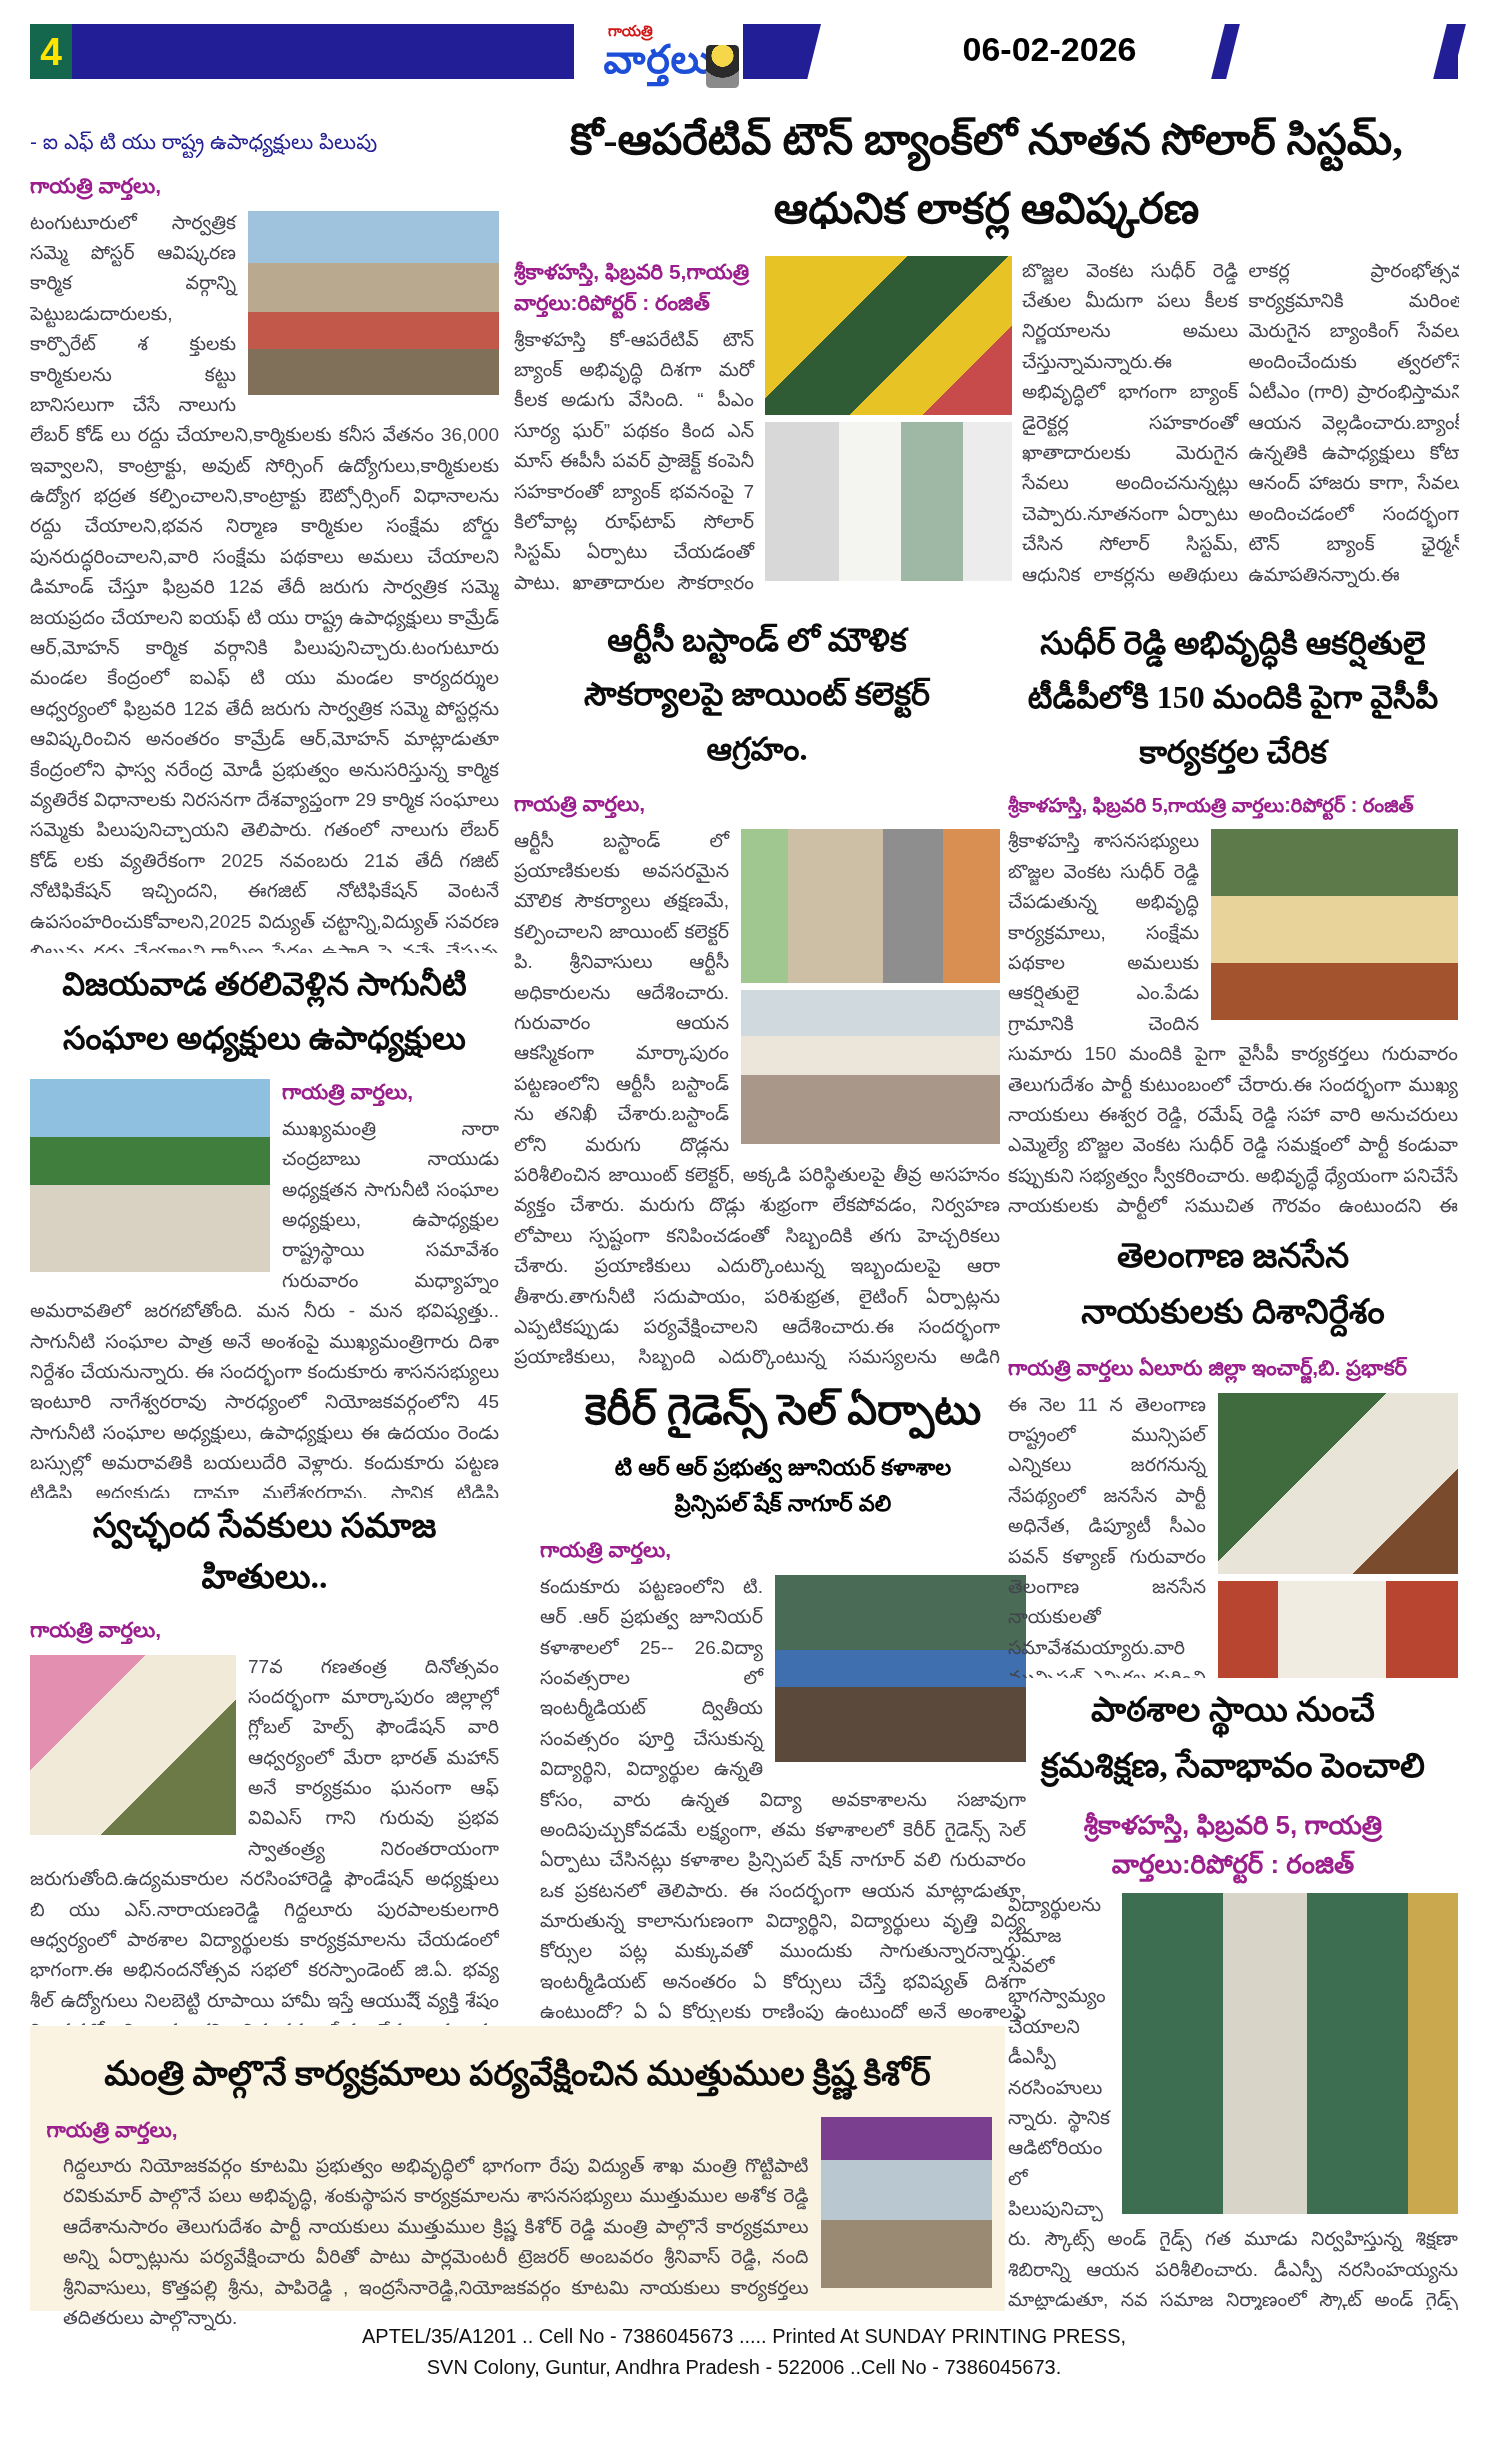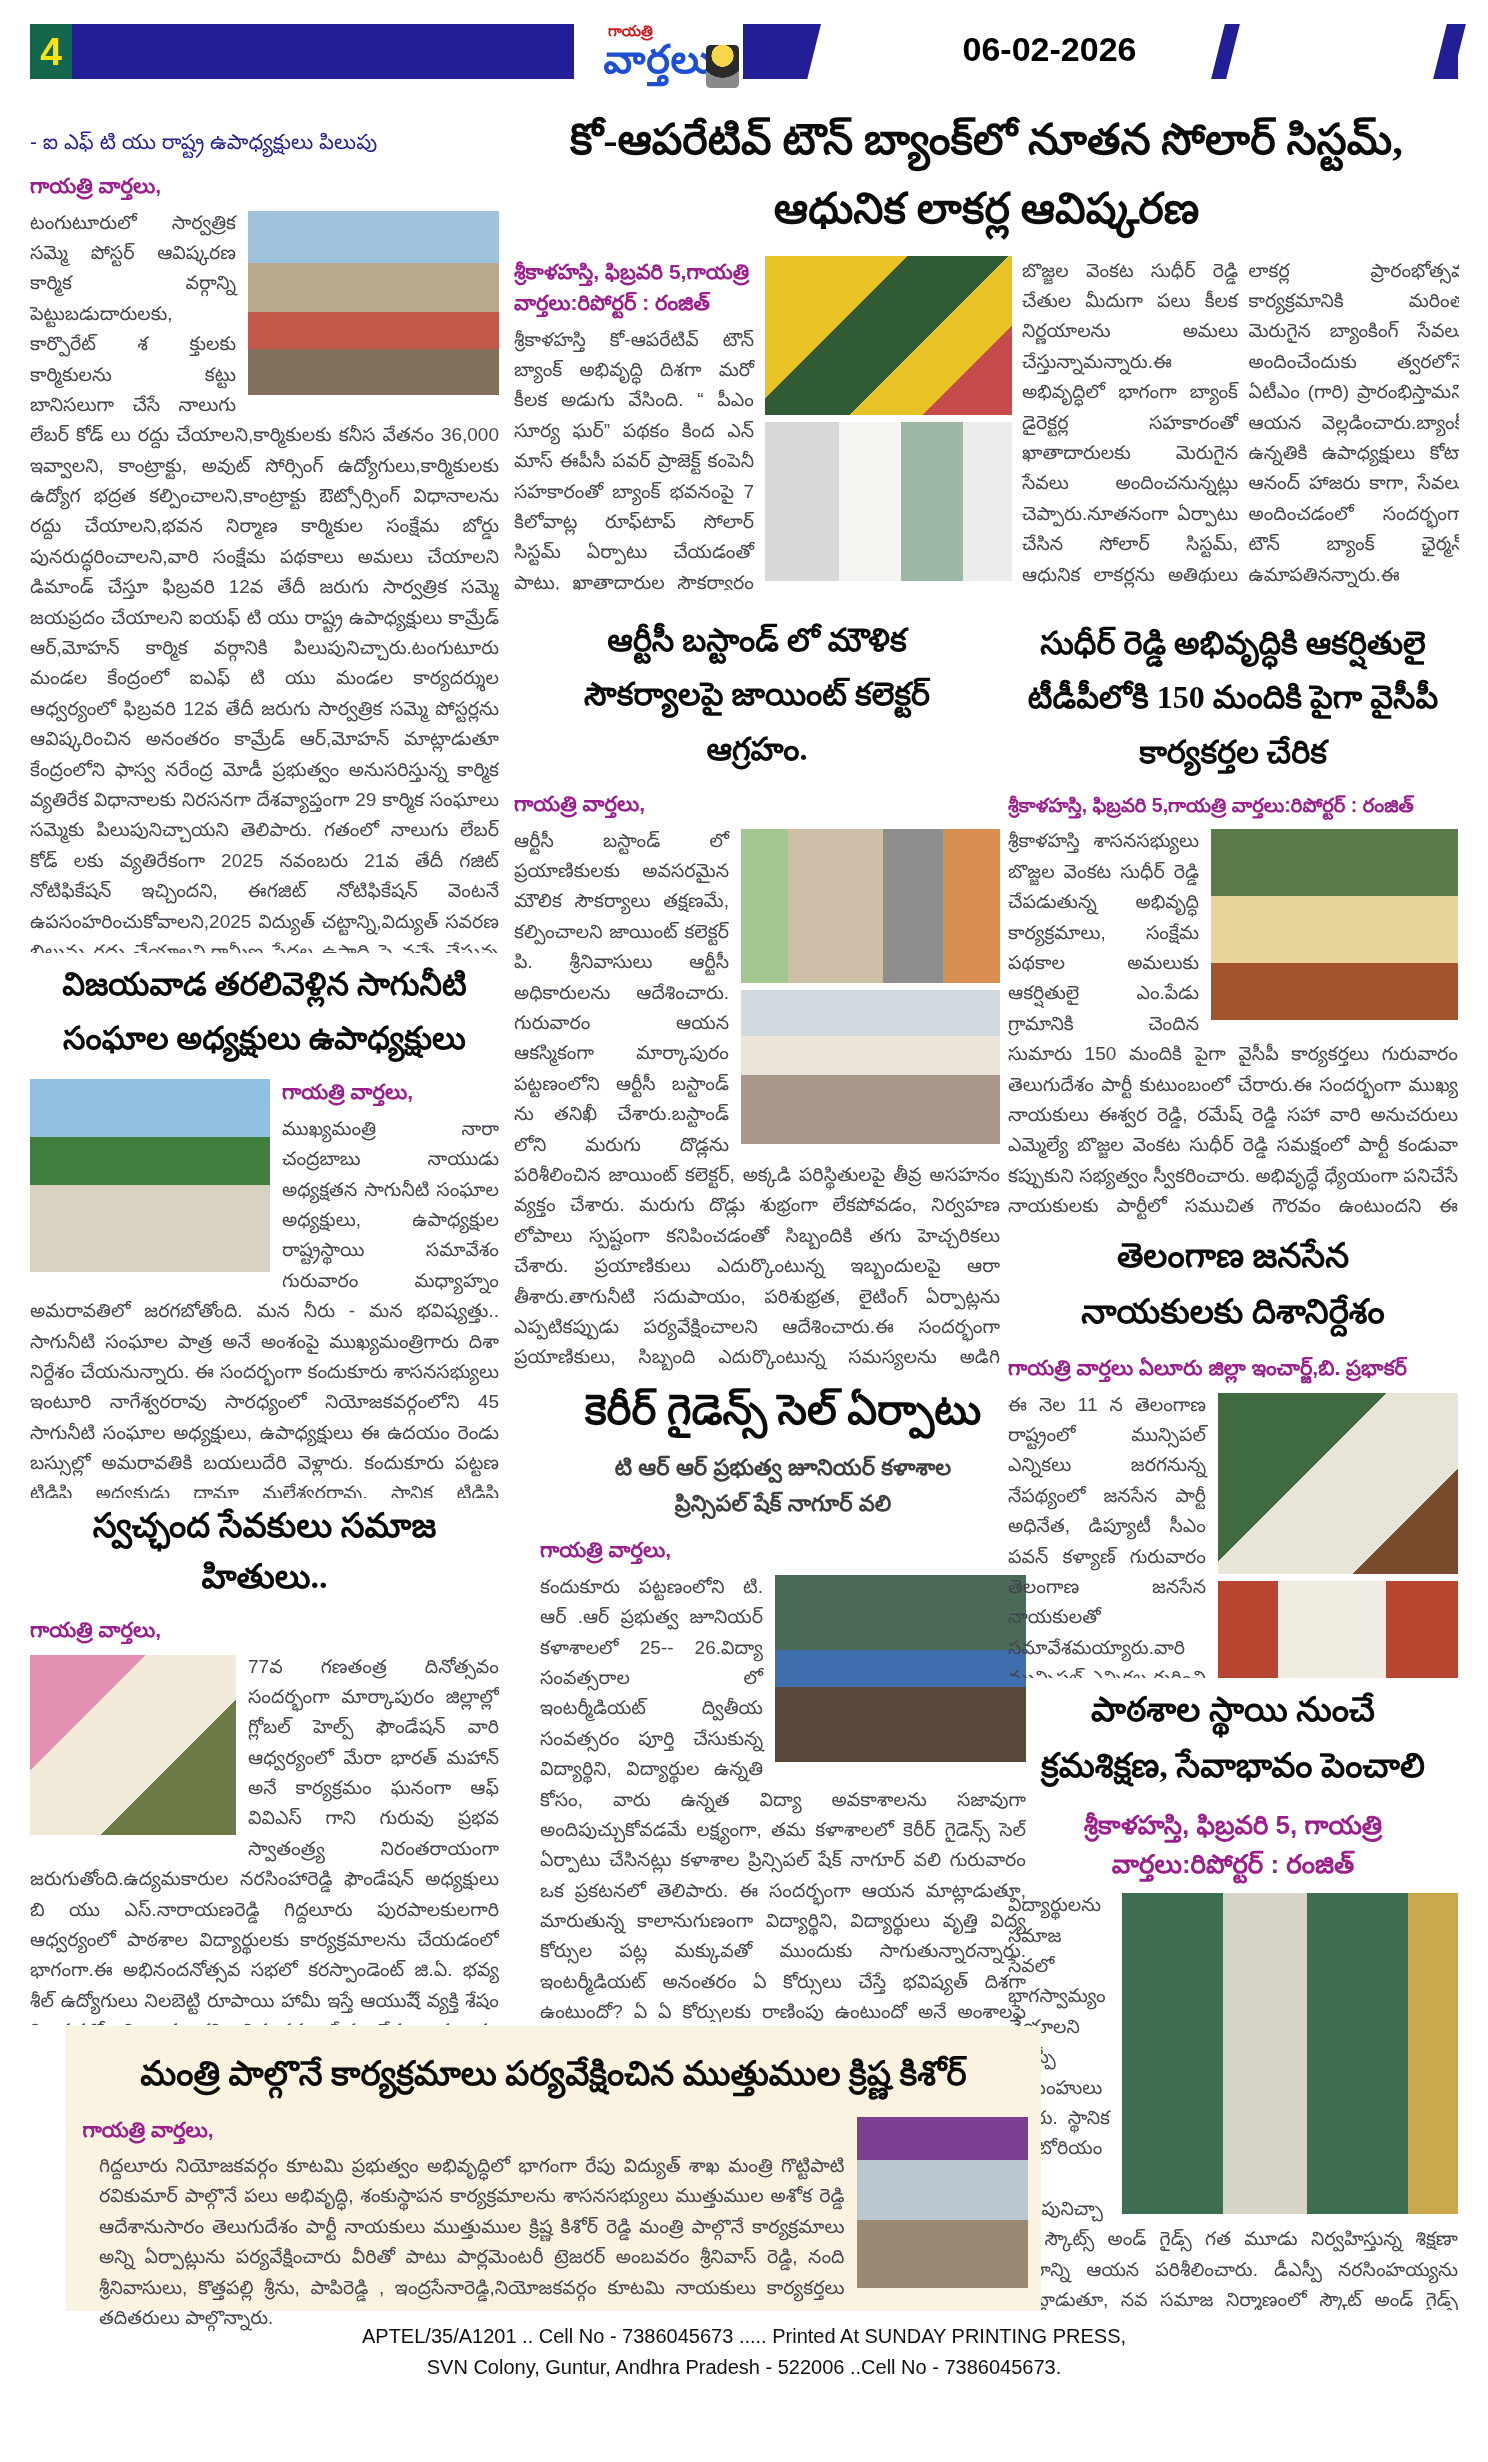--- a/index.html
+++ b/index.html
@@ -24,21 +24,21 @@
     font-size:34px;font-weight:bold;text-align:center;transform:none;}
   .date-slash{position:absolute;left:1188px;top:0;width:15px;height:55px;background:#221f96;transform:skewX(-14deg);}
   .edge-slash{position:absolute;left:1410px;top:0;width:19px;height:55px;background:#221f96;transform:skewX(-14deg);}
 
   
   .article{position:absolute;overflow:hidden;}
   .hl{font-weight:bold;color:#0c0c0c;text-align:center;font-family:"Liberation Serif","DejaVu Serif",serif;}
   .hl-xl{font-size:43px;line-height:1.6;}
   .hl-lg{font-size:34px;line-height:1.65;}
   .hl-md{font-size:32px;line-height:1.7;}
-  .subhead{color:#404040;font-size:22.5px;font-weight:bold;text-align:center;line-height:1.6;margin-top:7.5px;}
+  .subhead{color:#000000;font-size:22.5px;font-weight:bold;text-align:center;line-height:1.6;margin-top:7.5px;}
   .bullets{color:#221f96;font-size:21px;line-height:1.55;margin-top:19.5px;}
   .bullet{margin-bottom:4.5px;}
   .byline{color:#9c1f8e;font-size:21px;font-weight:bold;line-height:1.5;margin:12px 0 6px 0;}
   .body-txt{font-size:19px;line-height:1.6;text-align:justify;color:#44444e;word-break:break-word;}
   .photo{background:#cfcfcf;}
   .ph-right{float:right;margin:3px 0 7.5px 12px;}
   .ph-left{float:left;margin:3px 12px 7.5px 0;}
   .ph-stack .photo{margin-bottom:7.5px;}
 
   
@@ -50,21 +50,21 @@
   .ph-tdp-join{background:linear-gradient(180deg,#5d7a4a 0 35%,#e8d49a 35% 70%,#a3542e 70% 100%);}
   .ph-pawan{background:linear-gradient(135deg,#3f6b3f 0 40%,#e9e4d8 40% 75%,#7a4b2c 75% 100%);}
   .ph-meeting{background:linear-gradient(90deg,#b8452f 0 25%,#f1ece2 25% 70%,#b8452f 70% 100%);}
   .ph-class{background:linear-gradient(90deg,#3e6e52 0 30%,#d9d4c8 30% 55%,#3e6e52 55% 85%,#caa94e 85% 100%);}
   .ph-career{background:linear-gradient(180deg,#4a6b56 0 40%,#3f6fae 40% 60%,#5b4a3c 60% 100%);}
   .ph-flags{background:linear-gradient(180deg,#8fc0e0 0 30%,#3f7e3c 30% 55%,#d9d2c2 55% 100%);}
   .ph-service{background:linear-gradient(135deg,#e38fb0 0 30%,#f2ead8 30% 65%,#6b7a46 65% 100%);}
   .ph-canopy{background:linear-gradient(180deg,#7a3f8e 0 25%,#b9c7d1 25% 60%,#9a8a74 60% 100%);}
 
   
-  .cream{position:absolute;left:30px;top:2026px;width:975px;height:285px;background:#fbf3e1;padding:0;margin-left:36px;}
+  .cream{position:absolute;left:30px;top:2026px;width:975px;height:285px;background:#fbf3e1;padding:0;}
   .cream .byline{margin-left:16.5px;}
   .cream .body-txt{margin:0 13.5px 0 16.5px;}
 
   
   .footer{position:absolute;left:0;top:2321px;width:100%;text-align:center;color:#111;
     font-size:20px;line-height:1.55;}
   .footer .b{font-weight:bold;font-style:italic;}
 </style>
 </head>
 <body>

